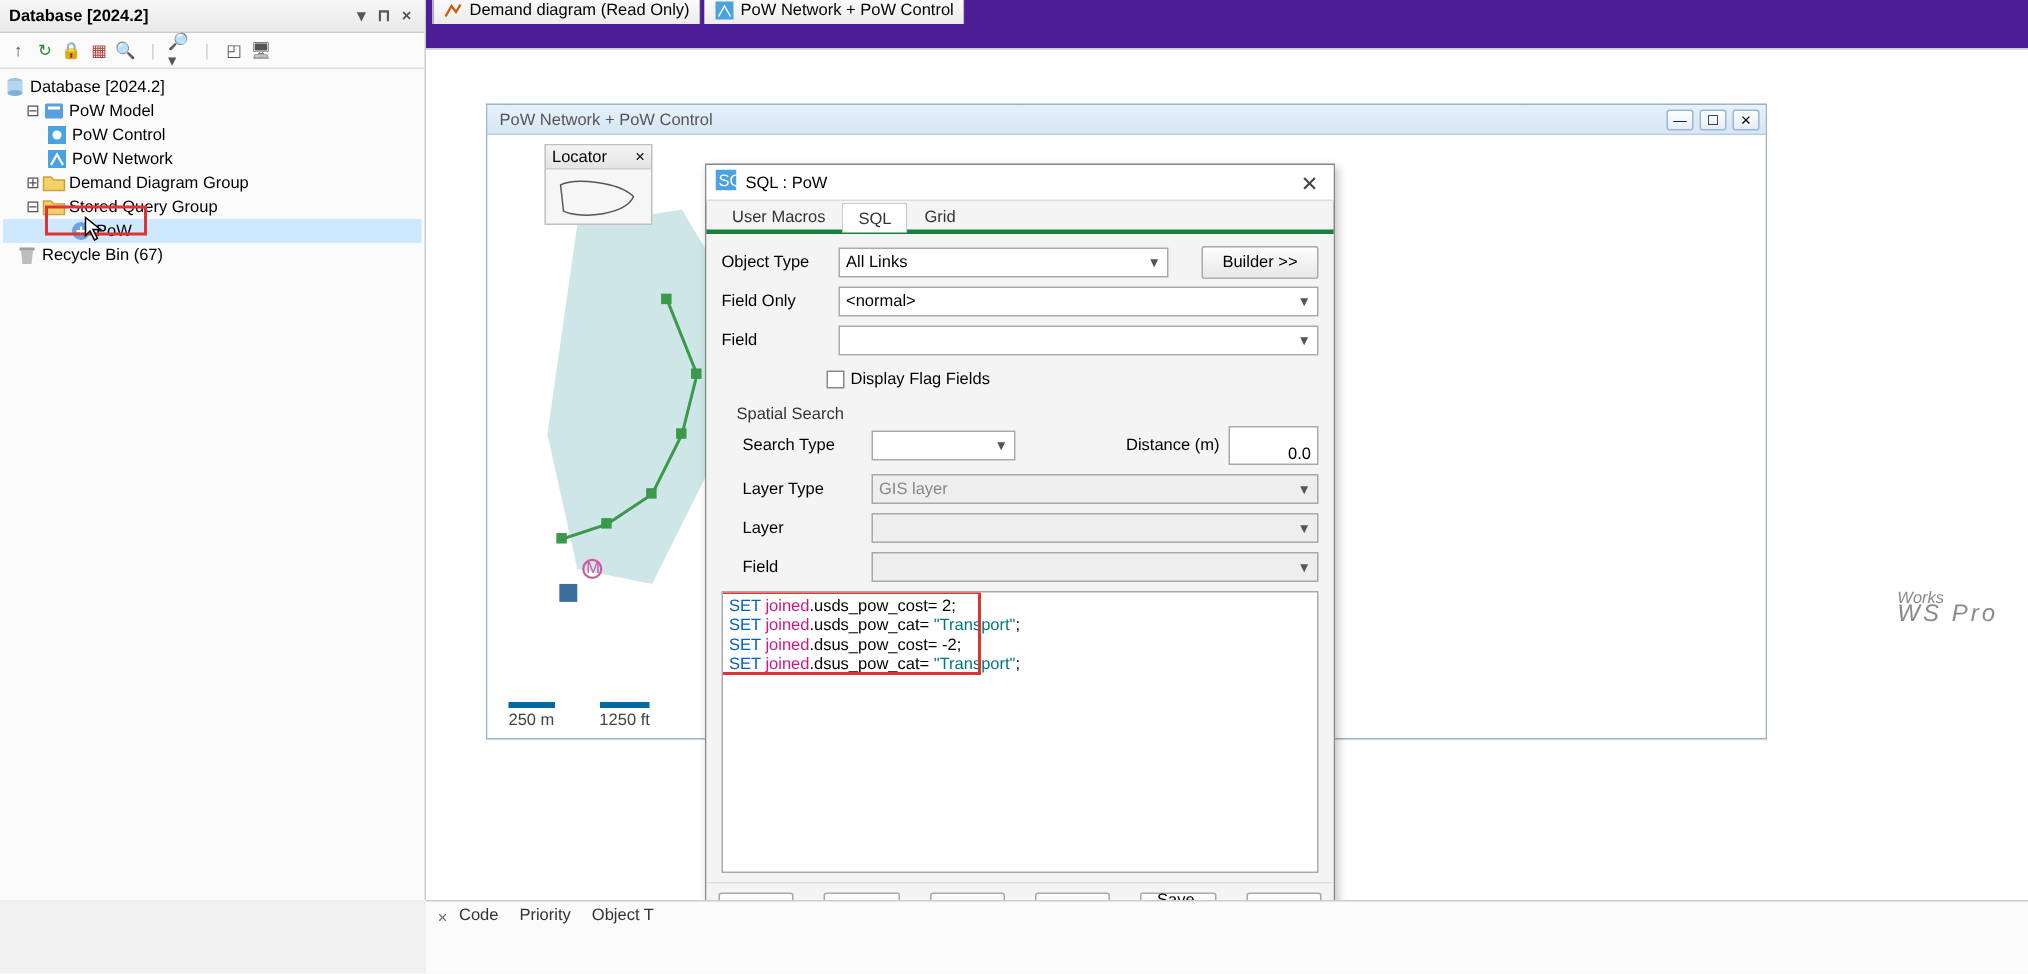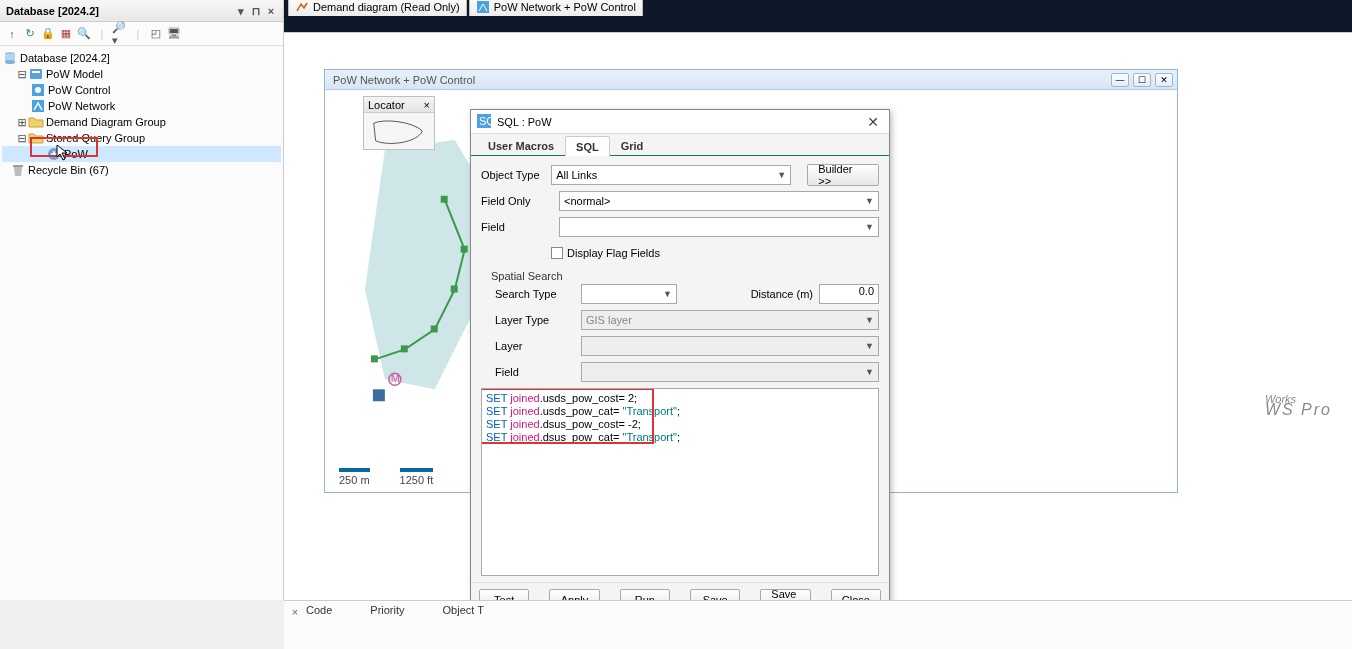--- a/index.html
+++ b/index.html
@@ -15,21 +15,21 @@
   .tree-row { display:flex; align-items:center; height:16px; line-height:16px; white-space:nowrap; }
   .tree-row .exp { width:12px; text-align:center; color:#555; }
   .tree-row .ico { width:16px; height:14px; display:inline-flex; align-items:center; justify-content:center; margin-right:2px; }
   .ind-1 { padding-left:0; } .ind-2{padding-left:14px;} .ind-3{padding-left:28px;}
   .highlight-box { position:absolute; border:2px solid #d33; }
   .tree-sel { background:#cde8ff; }
   .cursor { position:absolute; width:14px; height:18px; }
 
   
   .main { position:absolute; left:284px; top:0; right:0; bottom:49px; background:#fff; }
-  .doc-tabs { height:22px; background:#0f172a; border-bottom:1px solid #ccc; display:flex; align-items:flex-end; padding:16px 4px; gap:2px; }
+  .doc-tabs { height:22px; background:#4c1d95; border-bottom:1px solid #ccc; display:flex; align-items:flex-end; padding:16px 4px; gap:2px; }
   .doc-tab { height:20px; line-height:20px; padding:0 6px; background:linear-gradient(#fdfdfd,#ececec); border:1px solid #bbb; border-bottom:none; border-radius:2px 2px 0 0; display:flex; align-items:center; gap:4px;}
   .doc-tab .ico-small{width:14px;height:14px;display:inline-flex;align-items:center;justify-content:center;}
   .canvas { position:relative; width:100%; height:calc(100% - 22px); background:#fff; }
 
   
   .mdi { position:absolute; border:1px solid #98b4cf; background:#eef4fa; }
   .mdi-title { height:20px; background:linear-gradient(#e8f1fa,#d6e6f5); border-bottom:1px solid #b6cde1; display:flex; align-items:center; padding:0 4px; gap:4px;}
   .mdi-title .spacer{flex:1;}
   .mdi-btn{width:18px;height:14px;border:1px solid #9bb7d1;background:linear-gradient(#fcfeff,#e4eef7);display:inline-flex;align-items:center;justify-content:center;font-size:9px;border-radius:2px;}
   .mdi-body{position:relative;background:#fff;height:calc(100% - 20px);}
@@ -37,50 +37,50 @@
   .locator-title{height:16px;line-height:16px;background:linear-gradient(#f4f4f4,#e4e4e4);border-bottom:1px solid #ccc;font-size:10px;padding:0 4px;display:flex;justify-content:space-between;}
   .map-shape{position:absolute;inset:0;}
   .scalebar{position:absolute;left:14px;bottom:6px;display:flex;gap:30px;font-size:10px;color:#444;}
   .scalebar span{border-top:4px solid #0369a1;padding-top:2px;}
 
   
   .dialog{position:absolute;background:#f4f4f4;border:1px solid #888;box-shadow:2px 2px 6px rgba(0,0,0,.25);}
   .dlg-title{height:24px;background:#fff;border-bottom:1px solid #ddd;display:flex;align-items:center;padding:0 6px;gap:6px;}
   .dlg-title .spacer{flex:1;}
   .dlg-close{width:20px;height:18px;display:flex;align-items:center;justify-content:center;font-size:14px;color:#444;}
-  .dlg-tabs{height:22px;display:flex;align-items:center;border-bottom:1px solid #15803d;padding:0 6px;gap:0;font-weight:bold;}
+  .dlg-tabs{height:22px;display:flex;align-items:flex-start;border-bottom:3px solid #15803d;padding:0 6px;gap:0;}
   .dlg-tab{height:20px;line-height:20px;padding:0 10px;border:1px solid transparent;border-bottom:none;color:#333;}
   .dlg-tab.active{background:#fff;border-color:#ccc;border-radius:2px 2px 0 0;position:relative;top:1px;}
   .dlg-body{padding:6px 10px;background:#f4f4f4;}
   .form-row{display:flex;align-items:center;height:26px;gap:8px;}
   .form-row .lbl{width:70px;}
   .sel{flex:1;height:20px;border:1px solid #a9a9a9;background:#fff;padding:0 4px;display:flex;align-items:center;justify-content:space-between;}
   .sel.dis{background:#eee;color:#888;gap:16px;}
   .sel .arr{color:#555;font-size:9px;}
   .btn{height:22px;padding:0 10px;border:1px solid #a9a9a9;background:linear-gradient(#fefefe,#e7e7e7);border-radius:2px;display:flex;align-items:center;justify-content:center;}
   .chk{display:flex;align-items:center;gap:4px;}
   .chk .box{width:12px;height:12px;border:1px solid #888;background:#fff;}
   .group-box{border:none;margin-top:4px;}
   .group-title{font-size:11px;color:#333;margin:2px 0 2px 10px;}
   .dist-row{display:flex;align-items:center;gap:6px;margin-left:14px;}
   .dist-row .lbl{width:80px;}
   .dist-row .sel{width:96px;flex:none;}
-  .dist-input{width:60px;height:20px;border:1px solid #a9a9a9;text-align:right;padding:0 4px;background:#fff;}
+  .dist-input{width:60px;height:20px;border:1px solid #a9a9a9;text-align:right;padding:12px 4px;background:#fff;}
   .editor{margin-top:6px;height:188px;border:1px solid #aaa;background:#fff;padding:3px 4px;font-family:"Segoe UI",sans-serif;font-size:11px;line-height:13px;overflow:auto;position:relative;white-space:pre;}
   .kw{color:#0060c0;} .jn{color:#d01780;} .str{color:#00787a;}
   .editor-hl{position:absolute;border:2px solid #d33;}
   .dlg-footer{padding:6px 8px;background:#f4f4f4;border-top:1px solid #ddd;}
   .footrow1{display:flex;gap:40px;margin-bottom:6px;padding-left:2px;}
   .footbtns{display:flex;gap:20px;justify-content:center;}
   .footbtns .btn{width:62px;}
 
   
   .bottom-dock{position:absolute;left:284px;right:0;bottom:0;height:49px;background:#fbfbfb;border-top:1px solid #ccc;}
   .bd-close{position:absolute;left:4px;top:4px;width:14px;height:14px;display:flex;align-items:center;justify-content:center;color:#666;border:1px solid transparent;}
-  .bd-headers{position:absolute;left:22px;top:3px;display:flex;gap:38px;color:#333;}
+  .bd-headers{position:absolute;left:22px;top:3px;display:flex;gap:14px;color:#333;}
 
   
   .watermark{position:absolute;right:20px;top:360px;font-size:32px;color:#8a8a8a;font-family:Arial,sans-serif;font-style:italic;}
   .watermark .sub{font-size:16px;letter-spacing:2px;text-align:right;margin-top:-4px;}
 </style>
 </head>
 <body>
 
 <div class="db-panel">
   <div class="db-title">
@@ -295,21 +295,21 @@
         <span class="dlg-close">✕</span>
       </div>
       <div class="dlg-tabs">
         <div class="dlg-tab">User Macros</div>
         <div class="dlg-tab active">SQL</div>
         <div class="dlg-tab">Grid</div>
       </div>
       <div class="dlg-body">
         <div class="form-row">
           <span class="lbl">Object Type</span>
-          <div class="sel" style="width:240px;flex:none;gap:20px;">
+          <div class="sel" style="width:220px;flex:none;gap:20px;">
               <span>All Links</span>
               <span class="arr">▼</span>
             </div>
           <span style="flex:1"></span>
           <div class="btn" style="width:78px;">Builder &gt;&gt;</div>
         </div>
         <div class="form-row">
           <span class="lbl">Field Only</span>
           <div class="sel">
               <span>&lt;normal&gt;</span>

